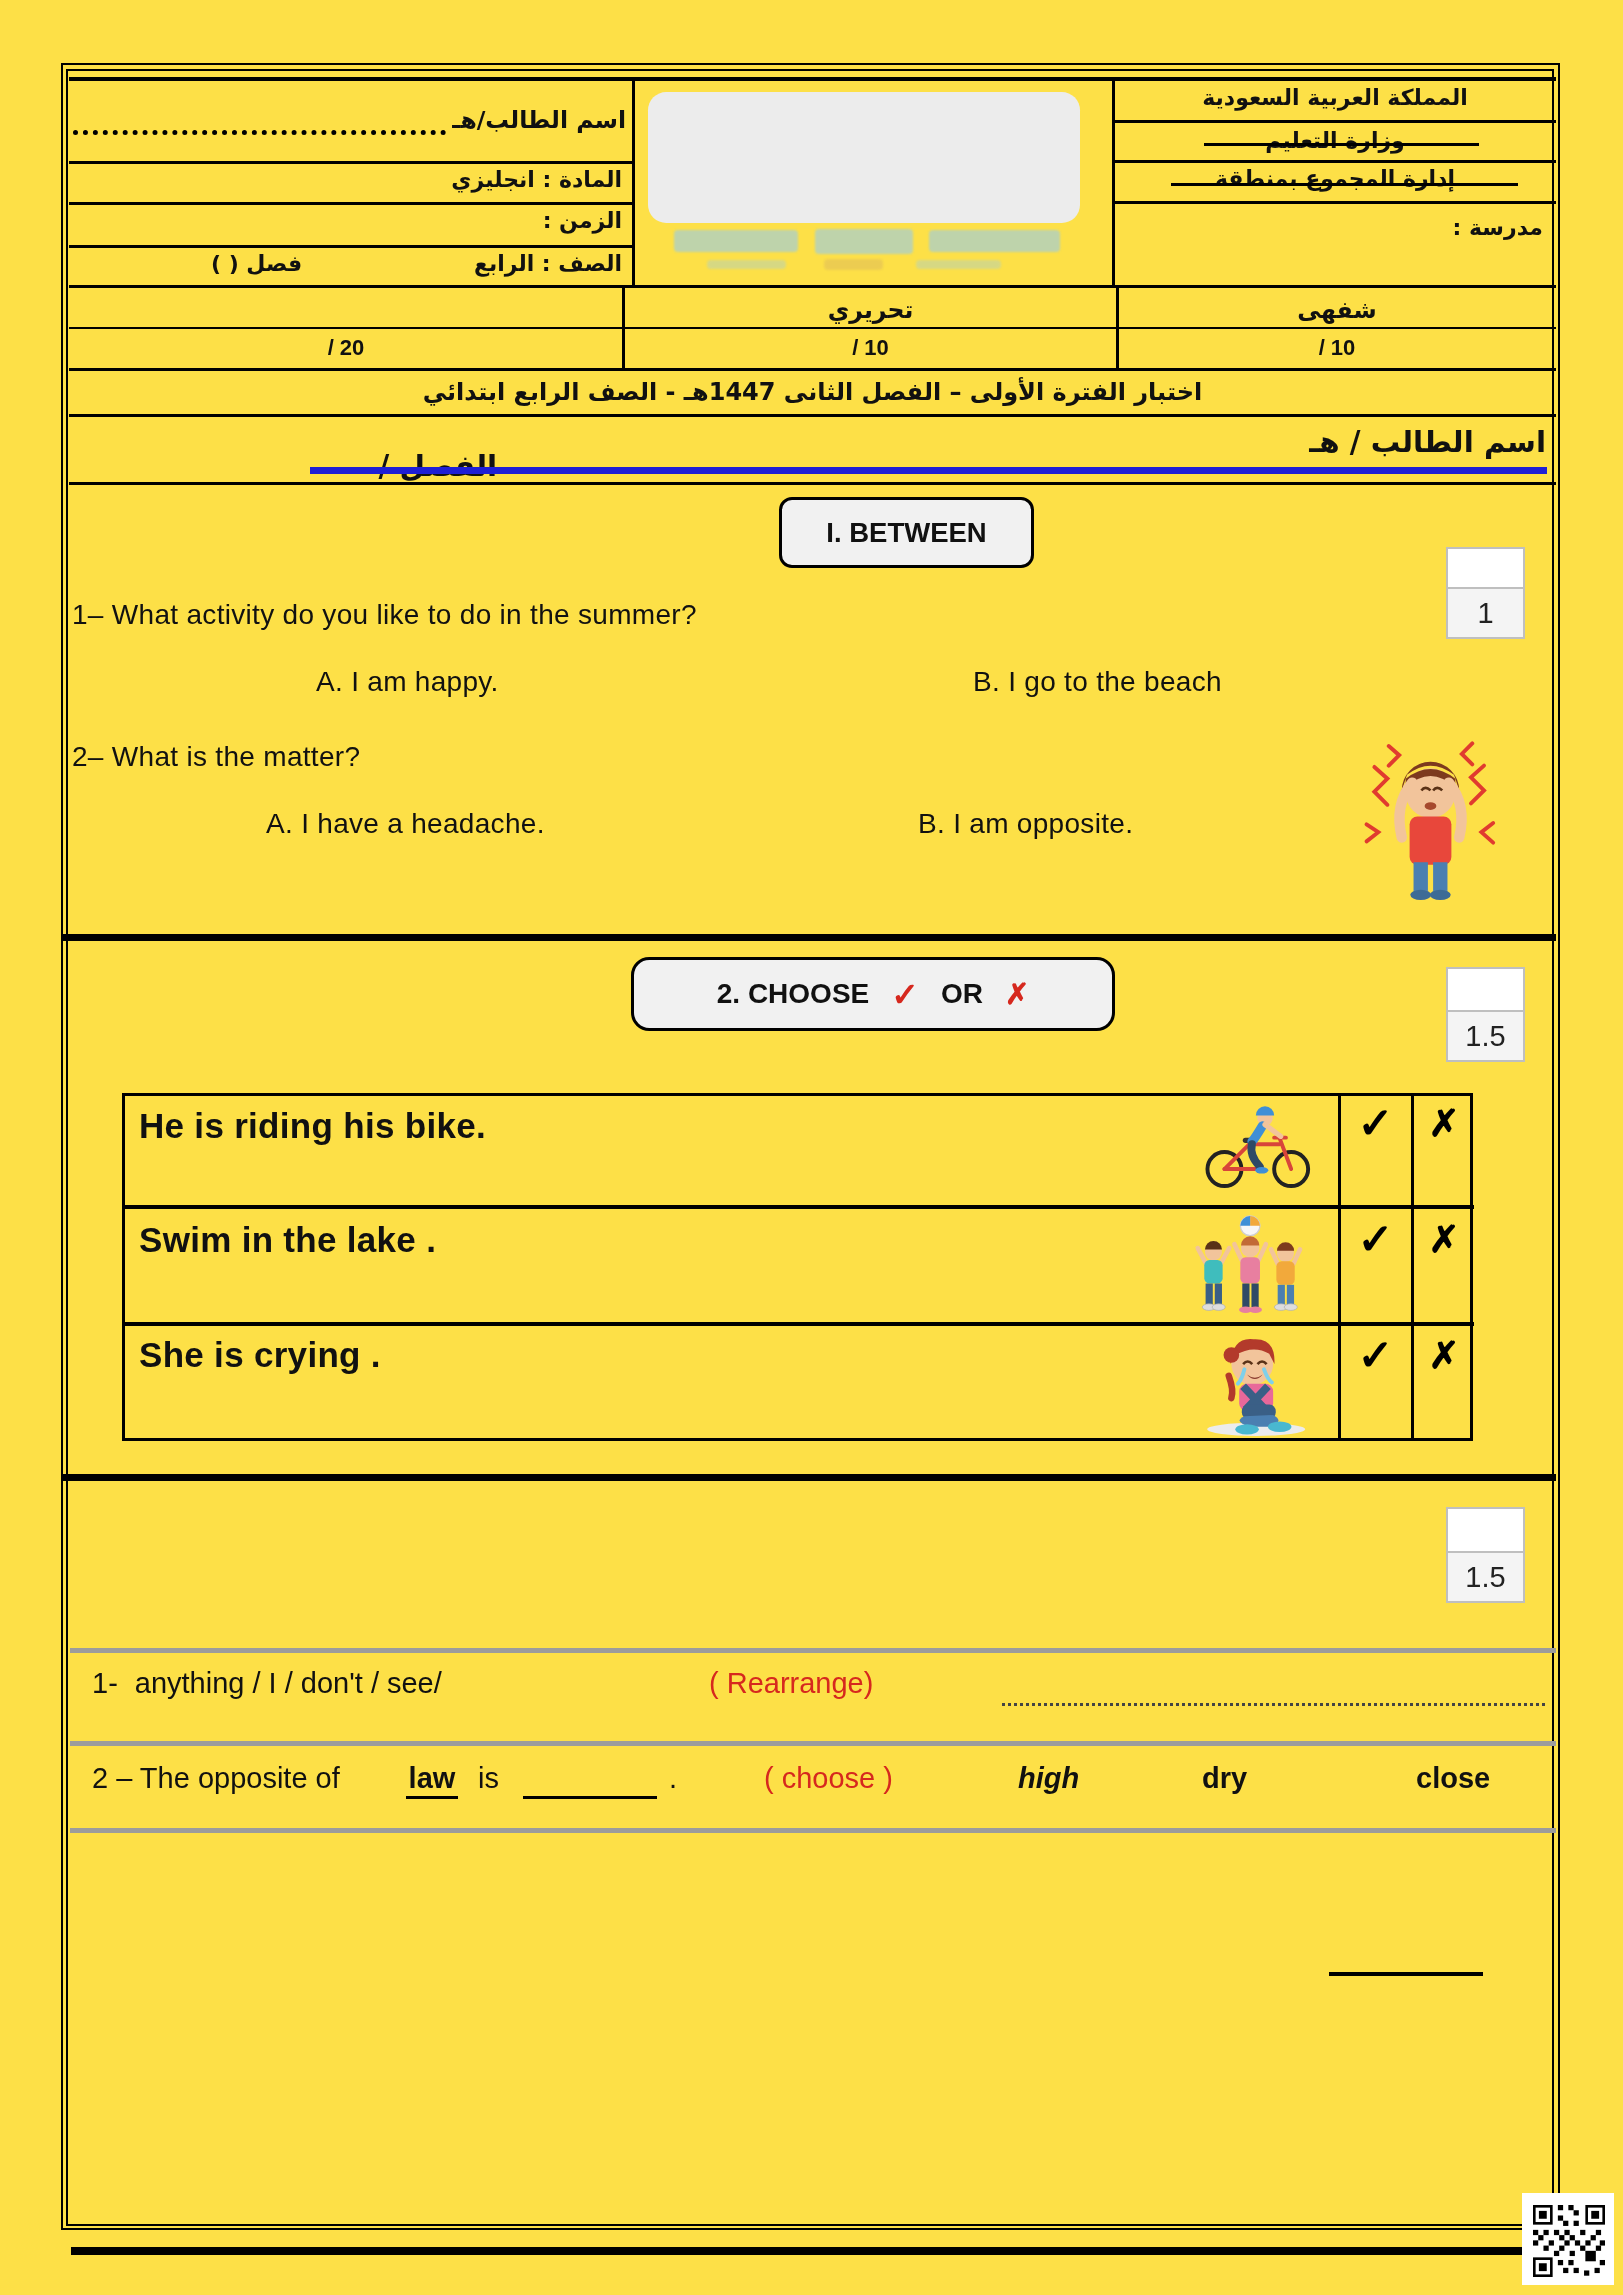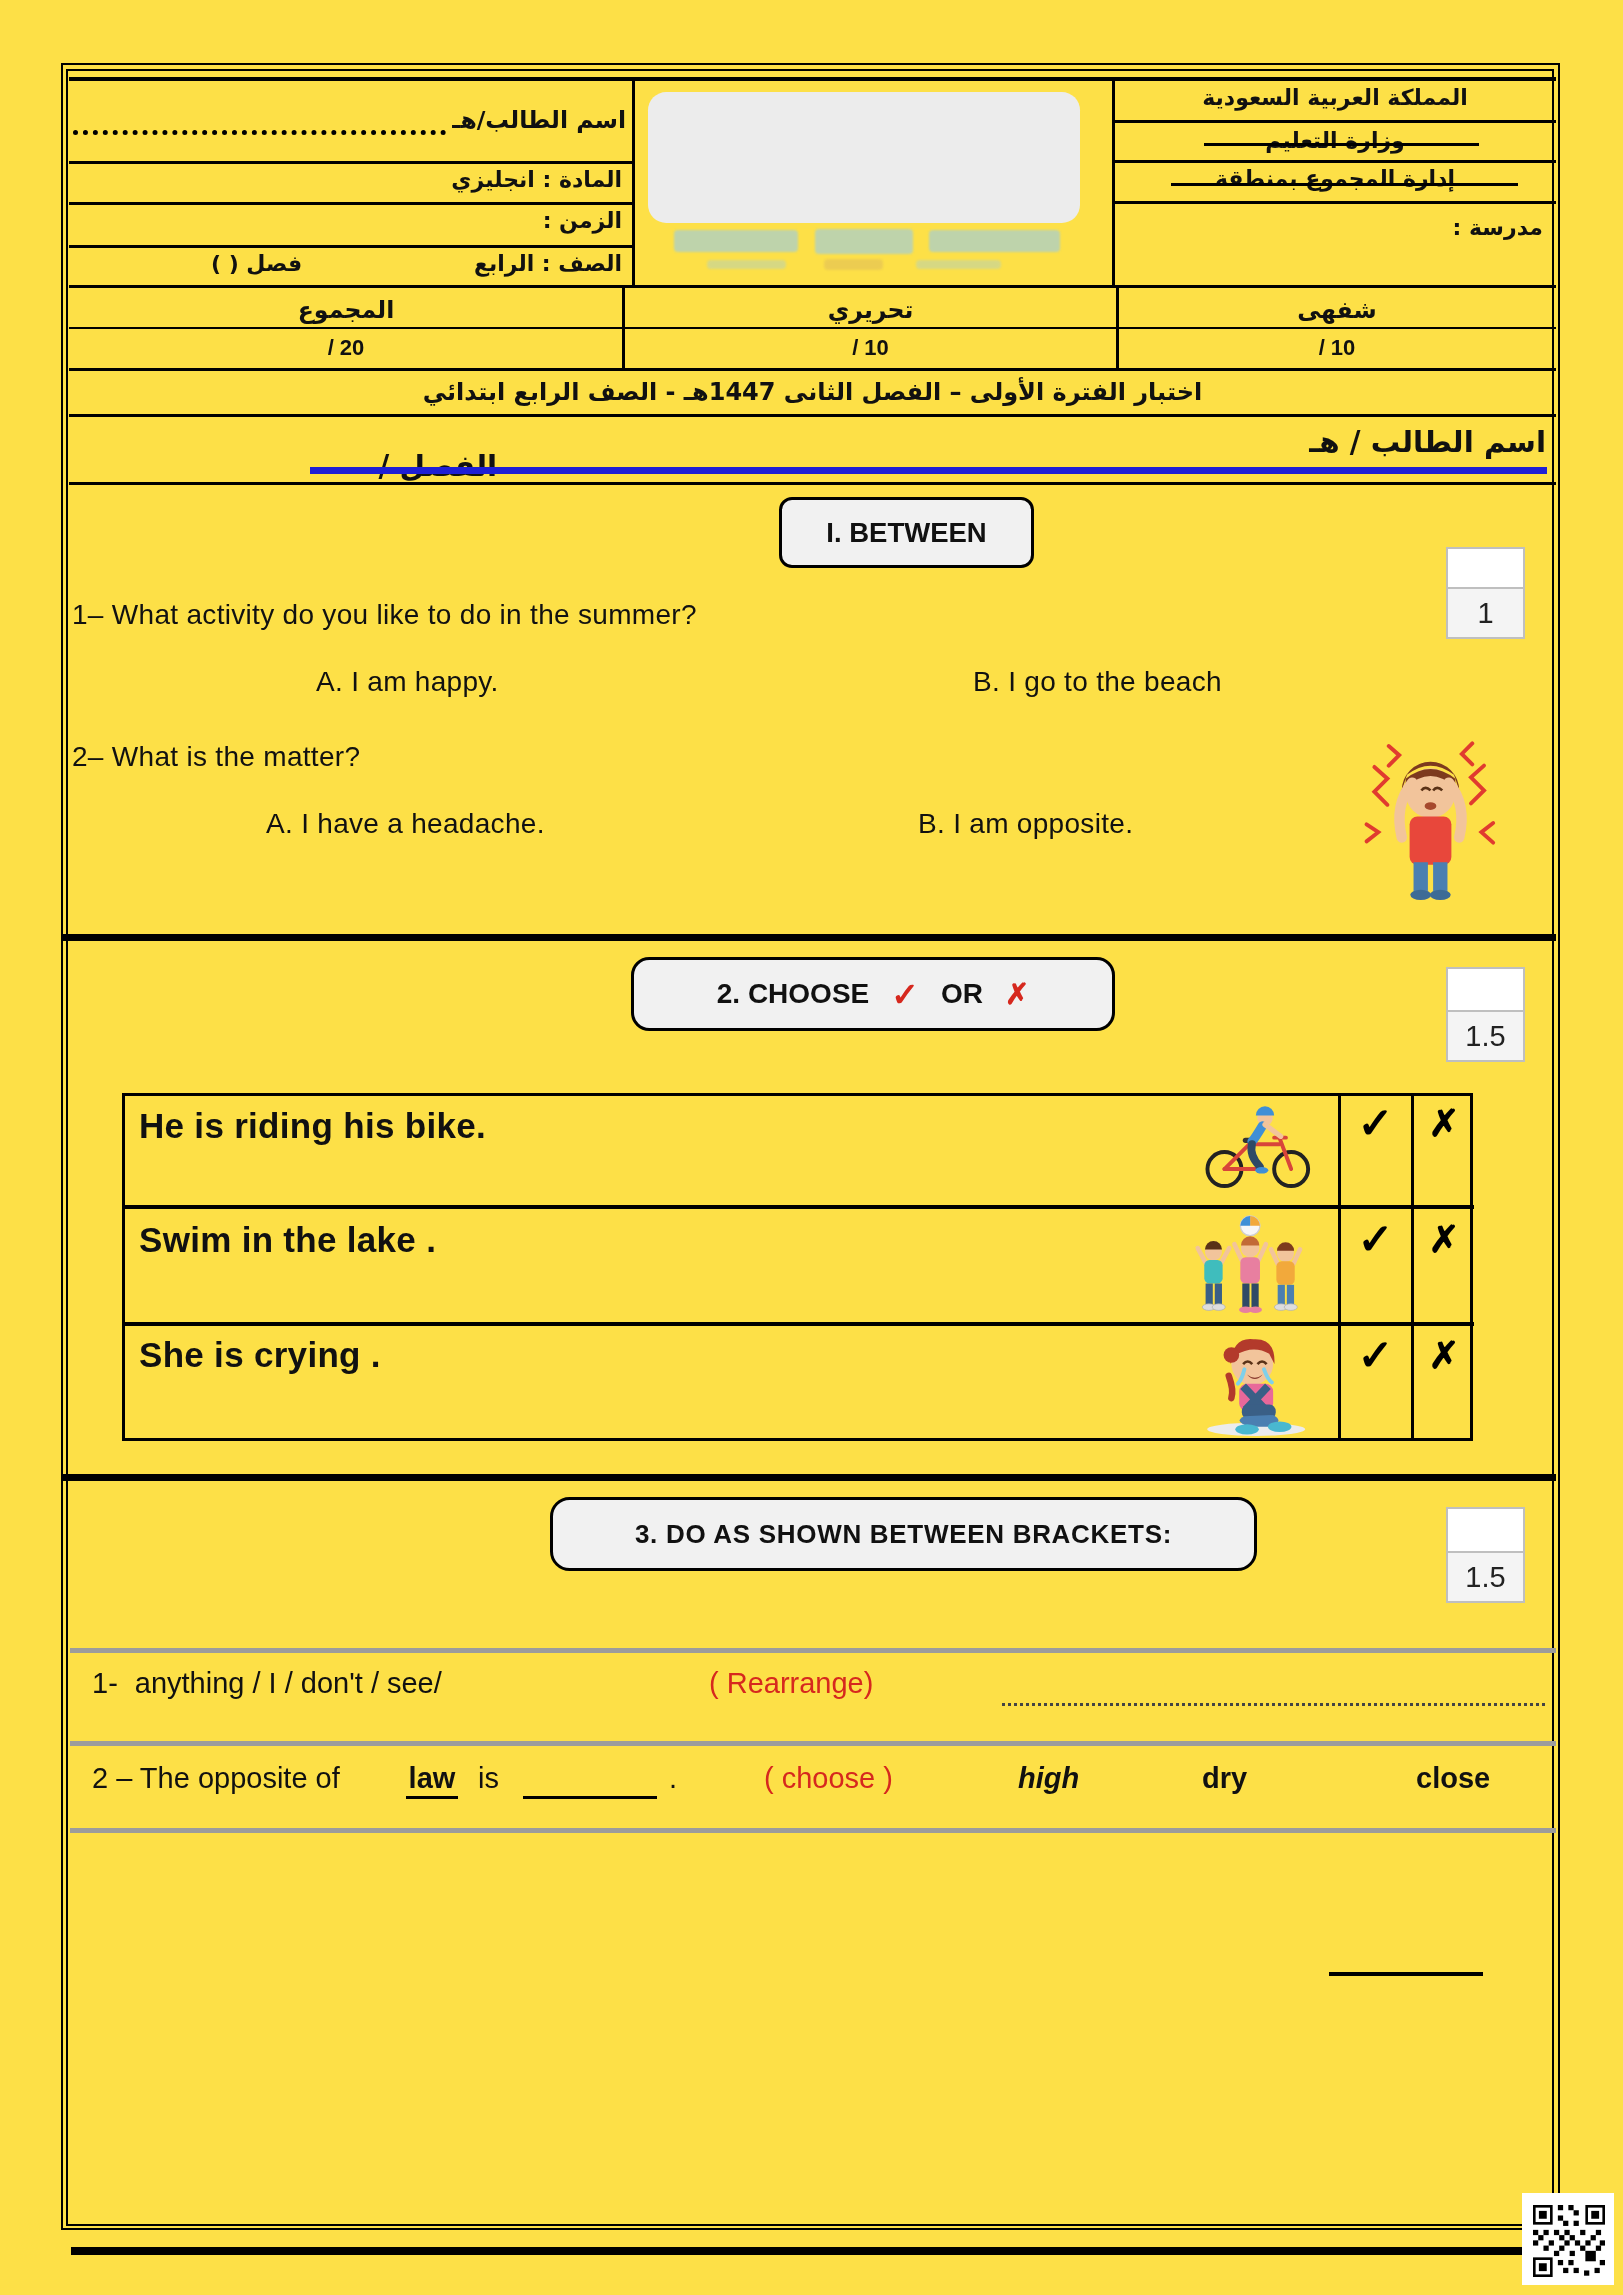--- a/index.html
+++ b/index.html
@@ -74,21 +74,20 @@
     <div class="dotfill" style="flex:1;"></div>
     <div class="ar" style="font-size:23.6px;">اسم الطالب/هـ</div>
   </div>
   <div class="abs ar right" style="left:262px;top:167px;width:360px;font-size:22px;">المادة : انجليزي</div>
   <div class="abs ar right" style="left:262px;top:208px;width:360px;font-size:22px;">الزمن :</div>
   <div class="abs ar right" style="left:393px;top:251px;width:229px;font-size:22px;">الصف :  الرابع</div>
   <div class="abs ar center" style="left:147px;top:251px;width:219px;font-size:22px;">فصل (      )</div>
 
   <div class="abs ar center" style="left:1118px;top:296px;width:438px;font-size:23.6px;">شفهى</div>
   <div class="abs ar center" style="left:625px;top:296px;width:491px;font-size:23.6px;">تحريري</div>
-  <div class="abs ar center" style="left:69px;top:296px;width:554px;font-size:23.6px;">المجموع</div>
   <div class="abs center" style="left:1118px;top:335px;width:438px;font-size:22px;font-weight:bold;direction:ltr;">/  10</div>
   <div class="abs center" style="left:625px;top:335px;width:491px;font-size:22px;font-weight:bold;direction:ltr;">/  10</div>
   <div class="abs center" style="left:69px;top:335px;width:554px;font-size:22px;font-weight:bold;direction:ltr;">/  20</div>
 
   <div class="abs ar center" style="left:69px;top:378px;width:1487px;font-size:24px;">اختبار الفترة الأولى – الفصل الثانى 1447هـ - الصف الرابع    ابتدائي</div>
 
   <div class="abs ar right" style="left:1243px;top:425px;width:303px;font-size:29.4px;">اسم الطالب / هـ</div>
   <div class="abs ar" style="left:301px;top:425px;width:196px;font-size:29.4px;margin-top:24px;">الفصل /</div>
   <div class="abs" style="left:310px;top:467px;width:1237px;height:7.2px;background:#1f1fd4;"></div>
 
@@ -231,23 +230,20 @@
     <rect x="80" y="82" width="52" height="42" rx="12" fill="#e8689a"></rect>
     <path d="M86,86 L120,122 M124,86 L90,122" stroke="#3a5f86" stroke-width="12"></path>
     <rect x="84" y="114" width="52" height="22" rx="10" fill="#3a5f86"></rect>
     <path d="M88,132 Q70,140 96,148 L128,148 Q150,140 132,130" fill="#4b7fb1"></path>
     <ellipse cx="142" cy="148" rx="18" ry="8" fill="#49b8d0"></ellipse>
     <ellipse cx="92" cy="152" rx="18" ry="8" fill="#49b8d0"></ellipse>
   </svg>
 
   <div class="hl" style="left:62px;top:1474px;width:1494px;height:7.2px;"></div>
 
-  <div class="secbox" style="left:550px;top:1497px;width:701px;height:68px;border-radius:19.6px;font-size:26px;letter-spacing:0.7px;">
-    <span>3. DO AS SHOWN BETWEEN BRACKETS:</span>
-  </div>
   <div class="scorebox" style="left:1446px;top:1507px;">
     <div class="cell-top" style="height:42px;"></div>
     <div class="cell-bot" style="height:48px;">1.5</div>
   </div>
 
   <div class="grayline" style="left:70px;top:1648px;width:1486px;height:5.2px;"></div>
 
   <div class="abs" style="left:92px;top:1667px;font-size:29px;display:flex;gap:17px;">
     <span>1-</span>
     <span>anything / I   / don't / see/</span>

